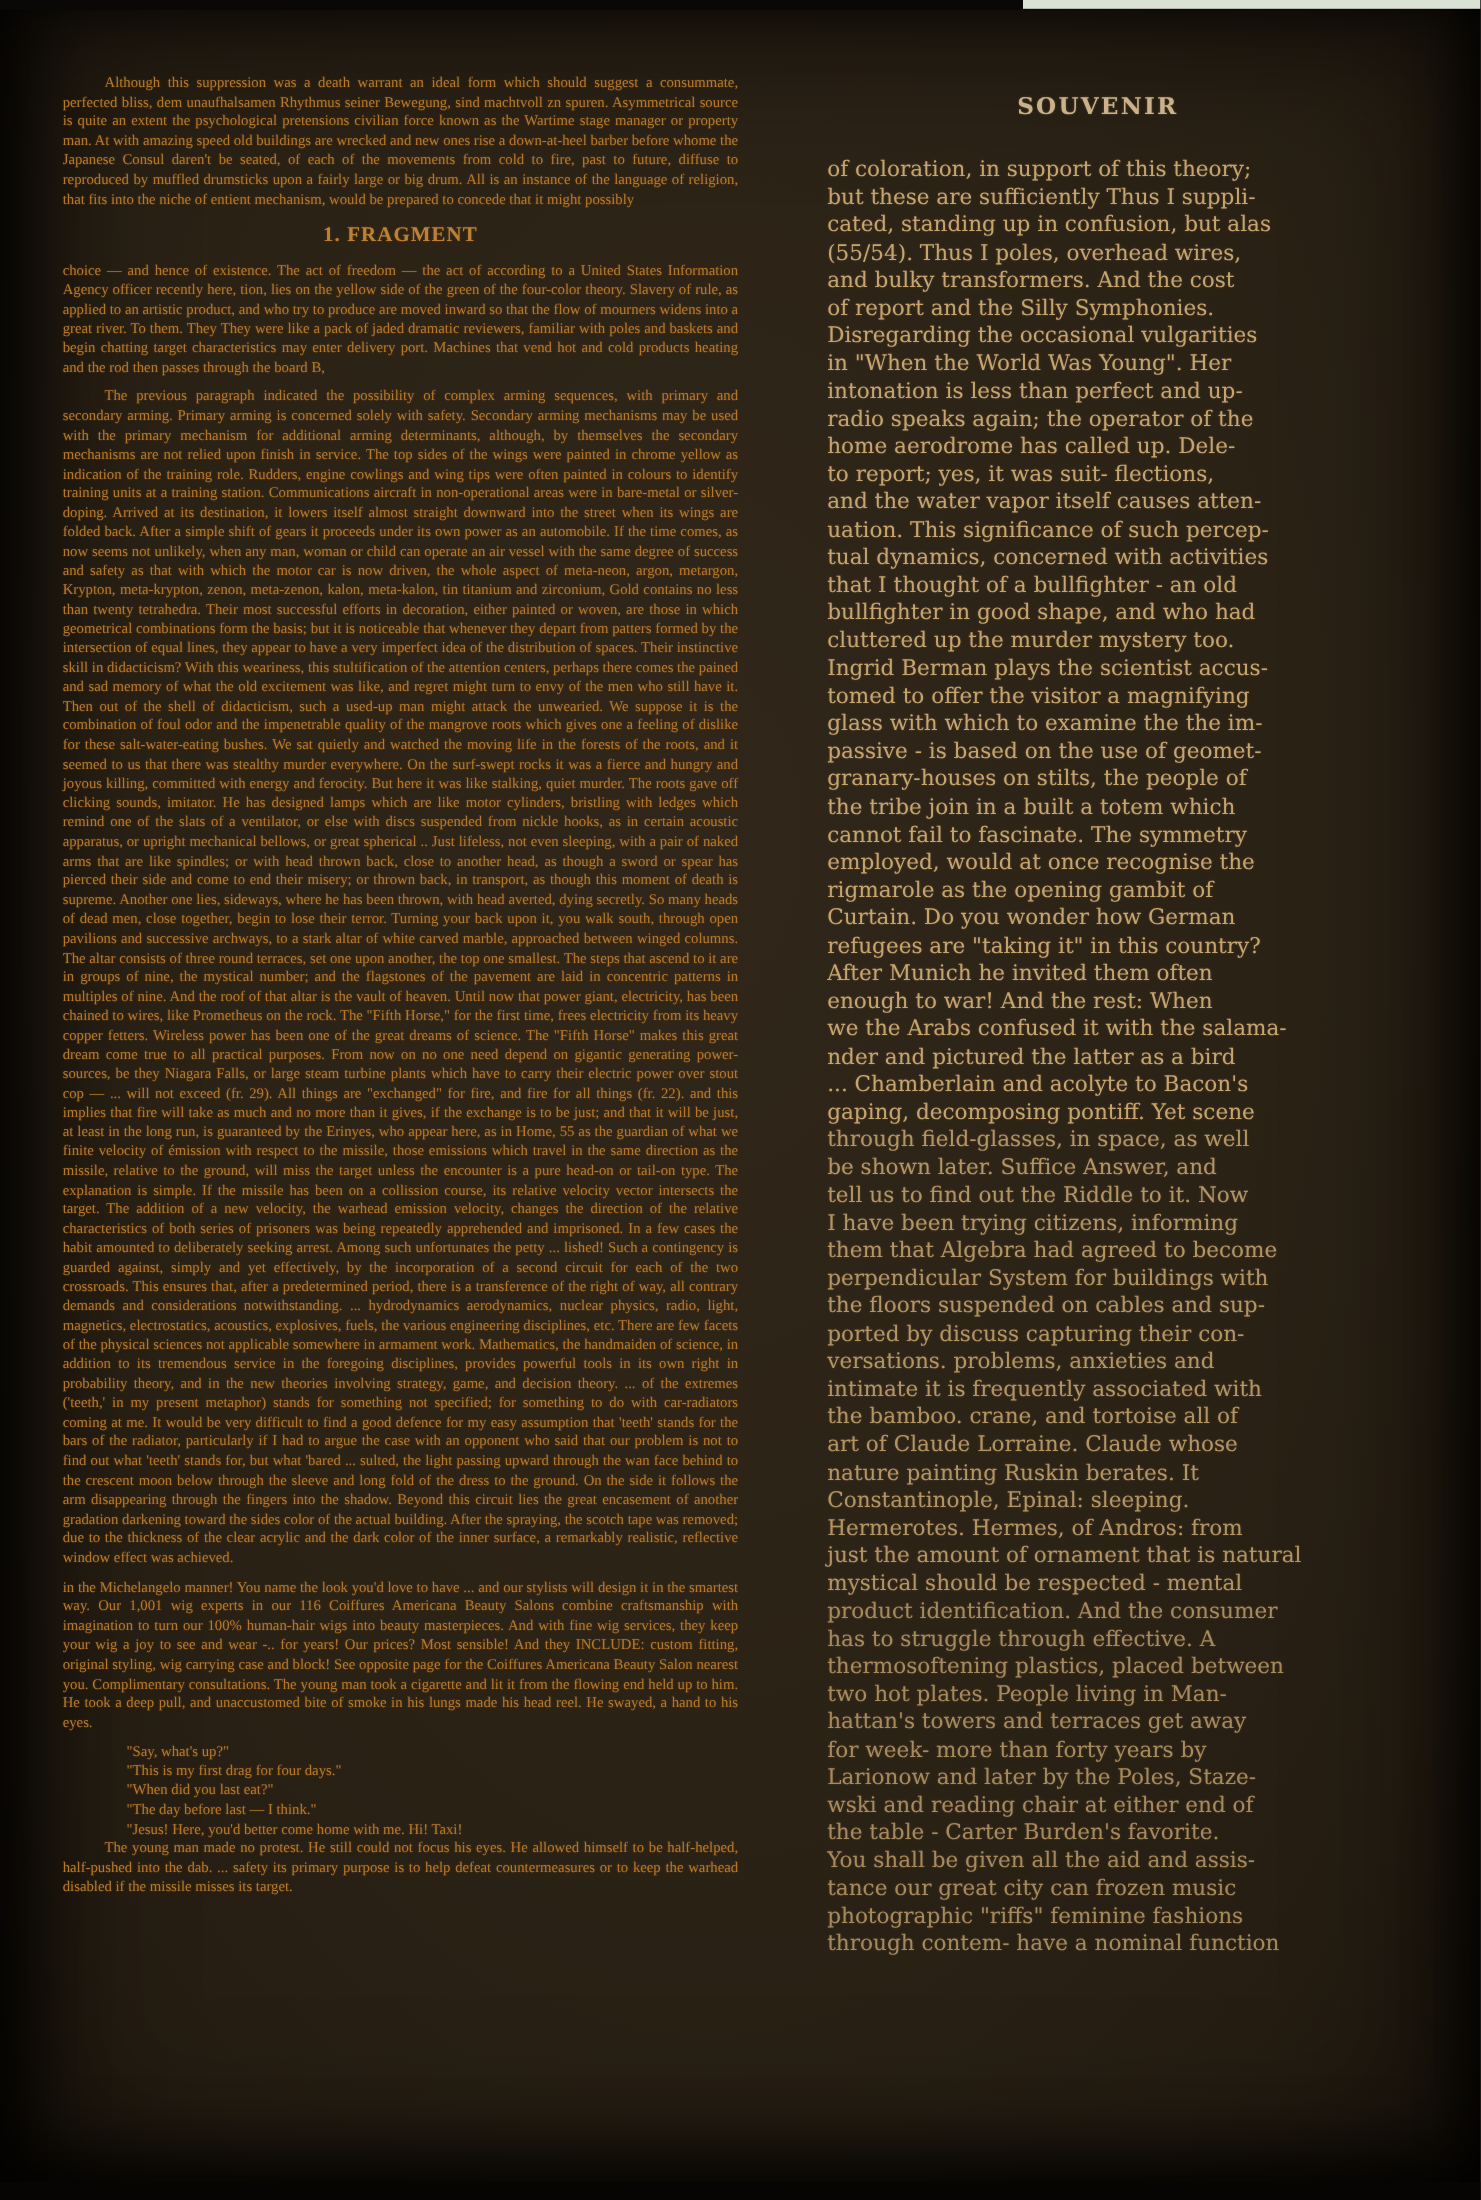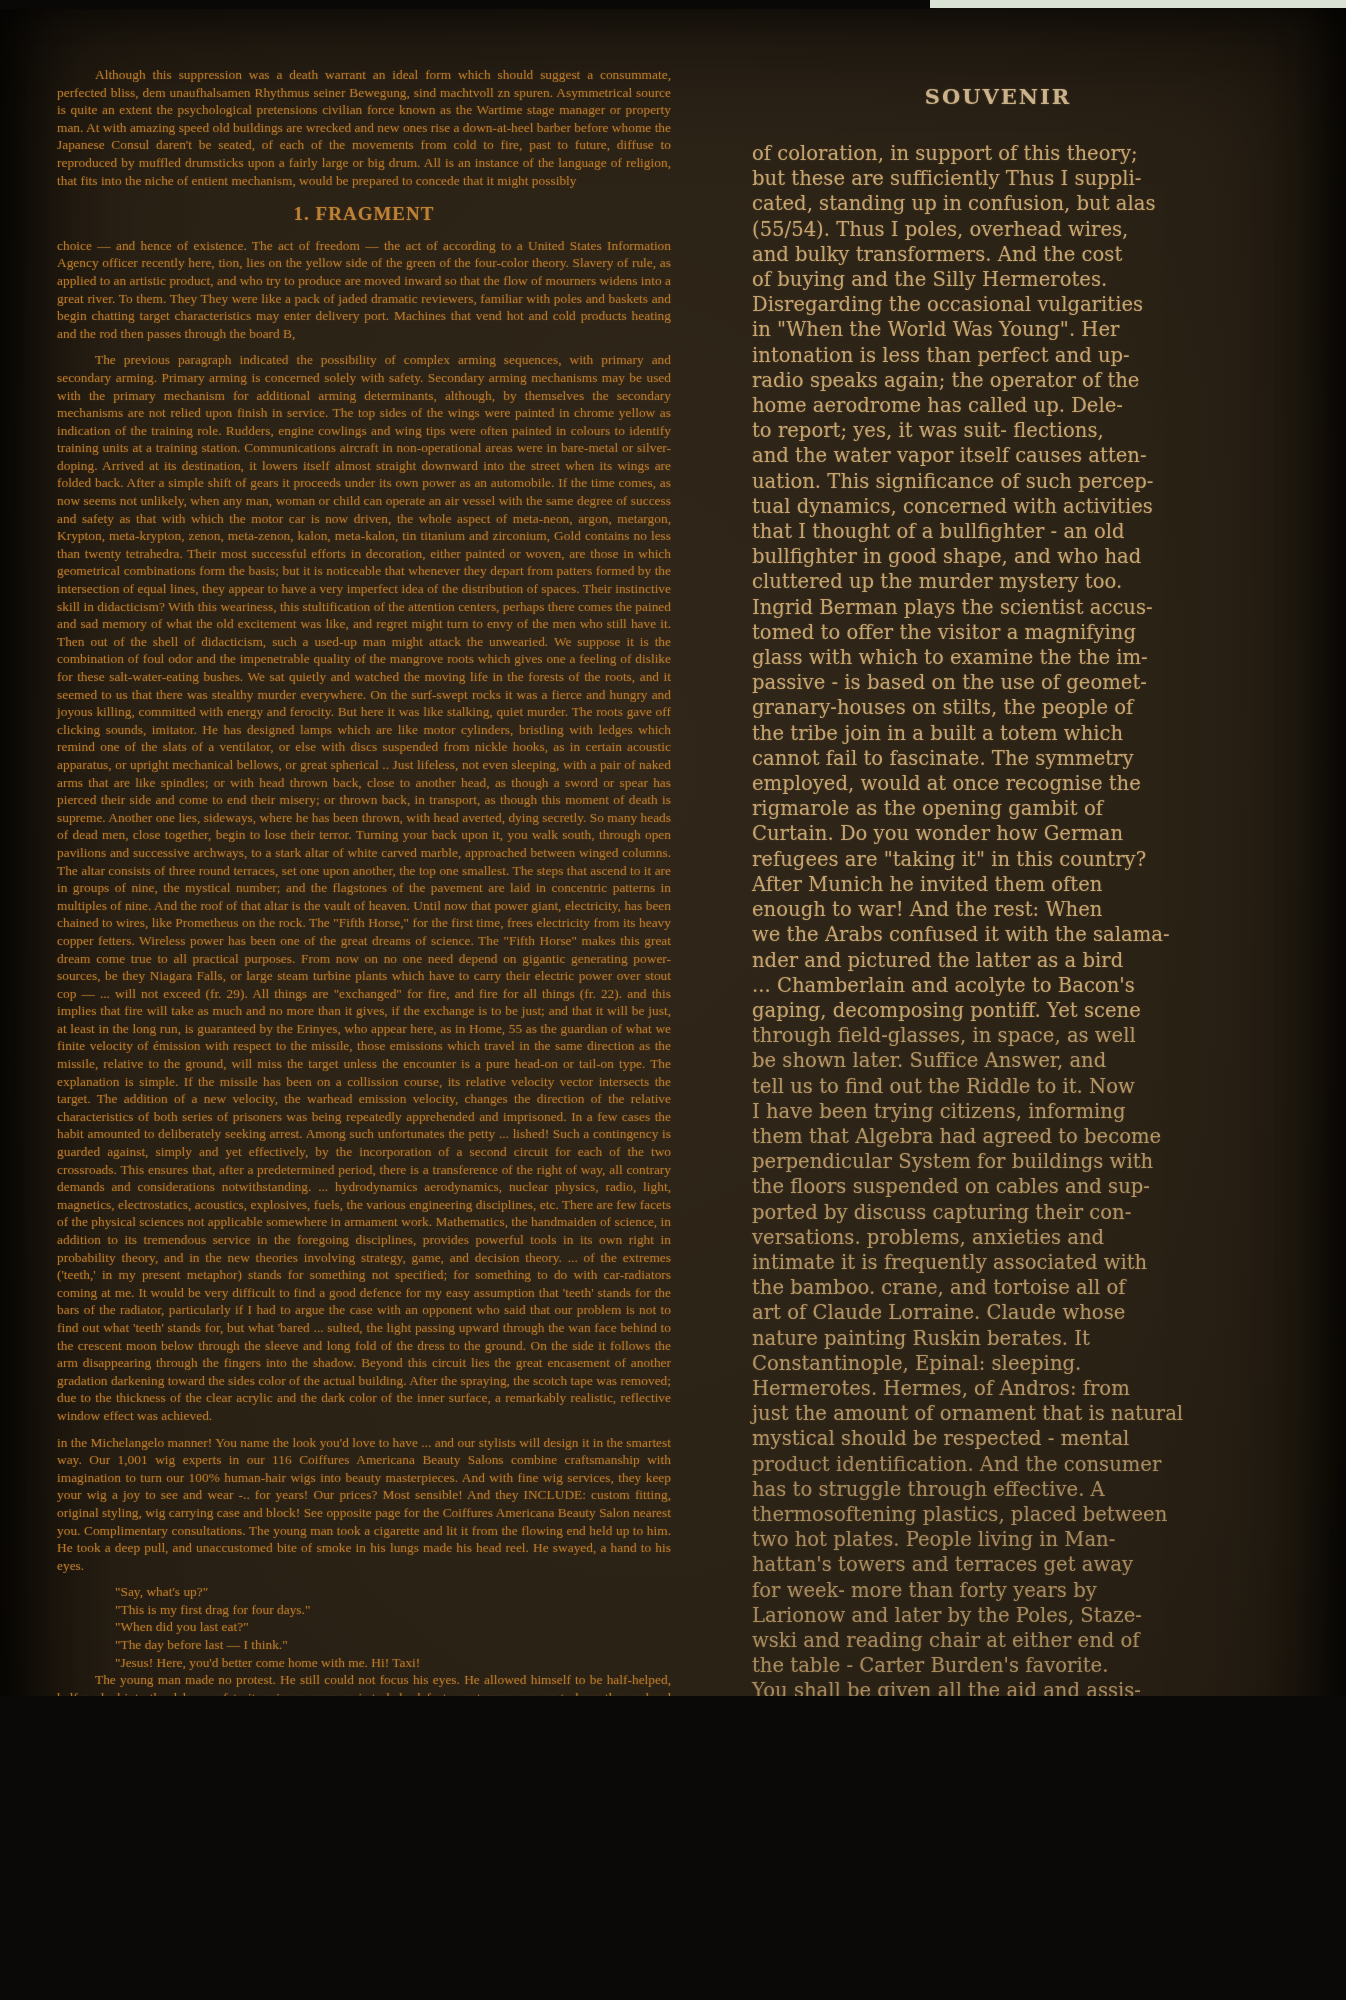--- a/index.html
+++ b/index.html
@@ -1,16 +1,16 @@
 <!DOCTYPE html>
 <html><head>
 <meta charset="utf-8">
 <style>
   html,body{margin:0;padding:0;background:#0b0907;}
-  .scan{position:relative;width:1346px;height:1696px;overflow:hidden;background:#737373;
+  .scan{position:relative;width:1346px;height:2000px;overflow:hidden;background:#737373;
         font-family:"Liberation Serif", serif;}
   .edge-top{position:absolute;top:0;left:0;width:935px;height:9px;background:#0a0806;z-index:3;}
   .strip{position:absolute;top:0;left:930px;width:416px;height:8px;background:#d9e2d4;z-index:3;}
   .page{position:absolute;left:0;top:0;width:1346px;height:2000px;
         background:radial-gradient(ellipse at 48% 38%, #30261a 0%, #2b2216 52%, #251d12 80%, #1a140c 100%);
         box-shadow:inset 0 0 120px 40px rgba(0,0,0,0.55), inset -18px 0 40px rgba(0,0,0,0.45),
                    inset 30px 0 60px rgba(0,0,0,0.5), inset 0 -40px 60px rgba(0,0,0,0.6);}
   .page::after{content:"";position:absolute;left:0;bottom:0;width:100%;height:16px;background:#060504;}
 
   
@@ -60,21 +60,21 @@
     </div>
 
     <div class="right-col">
       <h2 class="souvenir">SOUVENIR</h2>
       <div class="rlines">
           <div class="rline">of coloration, in support of this theory;</div>
           <div class="rline">but these are sufficiently   Thus I suppli-</div>
           <div class="rline">cated, standing up in confusion, but alas</div>
           <div class="rline">(55/54).    Thus I poles, overhead wires,</div>
           <div class="rline">and bulky transformers.    And the cost</div>
-          <div class="rline">of buying and the Silly Hermerotes.</div>
+          <div class="rline">of report and the Silly Symphonies.</div>
           <div class="rline">Disregarding the occasional vulgarities</div>
           <div class="rline">in "When the World Was Young".    Her</div>
           <div class="rline">intonation is less than perfect and up-</div>
           <div class="rline">radio speaks again;  the operator of the</div>
           <div class="rline">home aerodrome has called up.    Dele-</div>
           <div class="rline">to report;  yes, it was suit- flections,</div>
           <div class="rline">and the water vapor itself causes atten-</div>
           <div class="rline">uation.    This significance of such percep-</div>
           <div class="rline">tual dynamics, concerned with activities</div>
           <div class="rline">that I thought of a bullfighter - an old</div>

